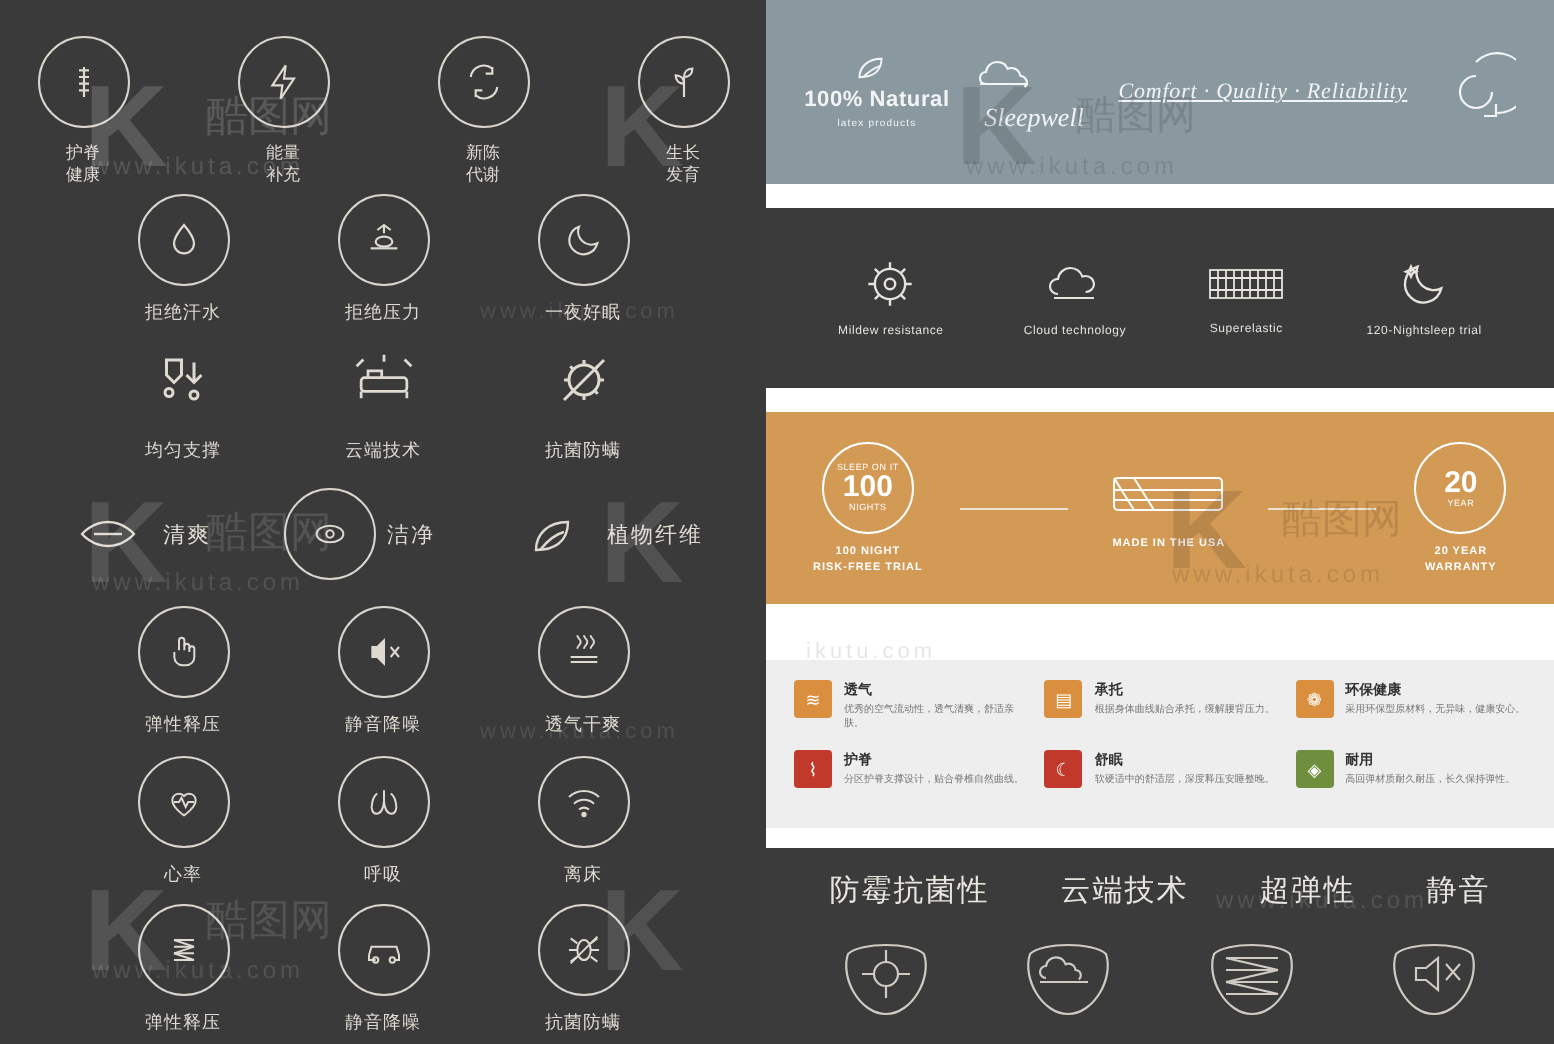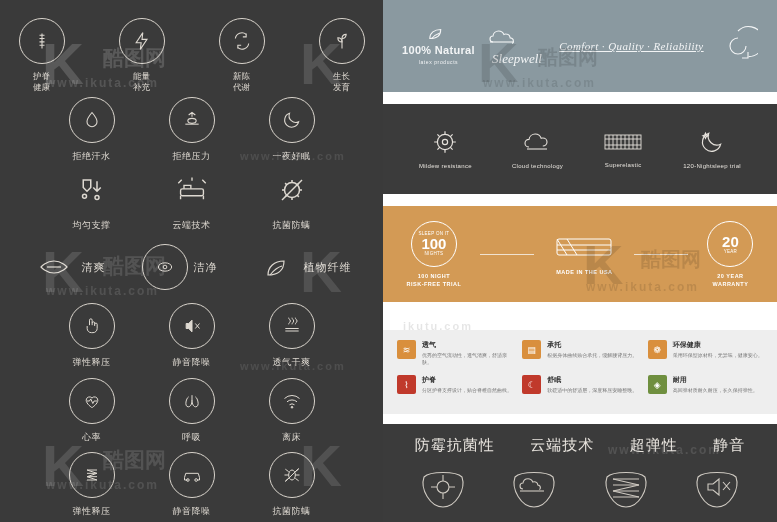--- a/index.html
+++ b/index.html
@@ -50,21 +50,21 @@
   .f-item{display:flex;gap:6px;align-items:flex-start;}
   .f-ico{width:19px;height:19px;flex:0 0 19px;border-radius:2px;display:flex;align-items:center;justify-content:center;color:#fff;font-size:9px;}
   .f-tt{font-size:7px;color:#333;font-weight:bold;margin-bottom:2px;}
   .f-dd{font-size:5px;color:#777;line-height:7px;}
 
   .b5inner{height:100%;padding:12px 14px 0;box-sizing:border-box;}
   .b5titles{display:flex;justify-content:space-around;color:#e8e4de;font-size:15px;letter-spacing:1px;margin-bottom:6px;}
   .b5icons{display:flex;justify-content:space-around;align-items:flex-end;}
 
   
-  .wm{position:absolute;pointer-events:none;user-select:none;font-weight:bold;}
+  .wm{position:absolute;pointer-events:none;user-select:none;}
   .wm-k{font-family:"Liberation Sans",sans-serif;font-weight:bold;}
   .wm-txt{font-family:"Liberation Sans",sans-serif;}
 </style>
 </head>
 <body>
 
 <div class="page">
 
   <div class="left">
 

